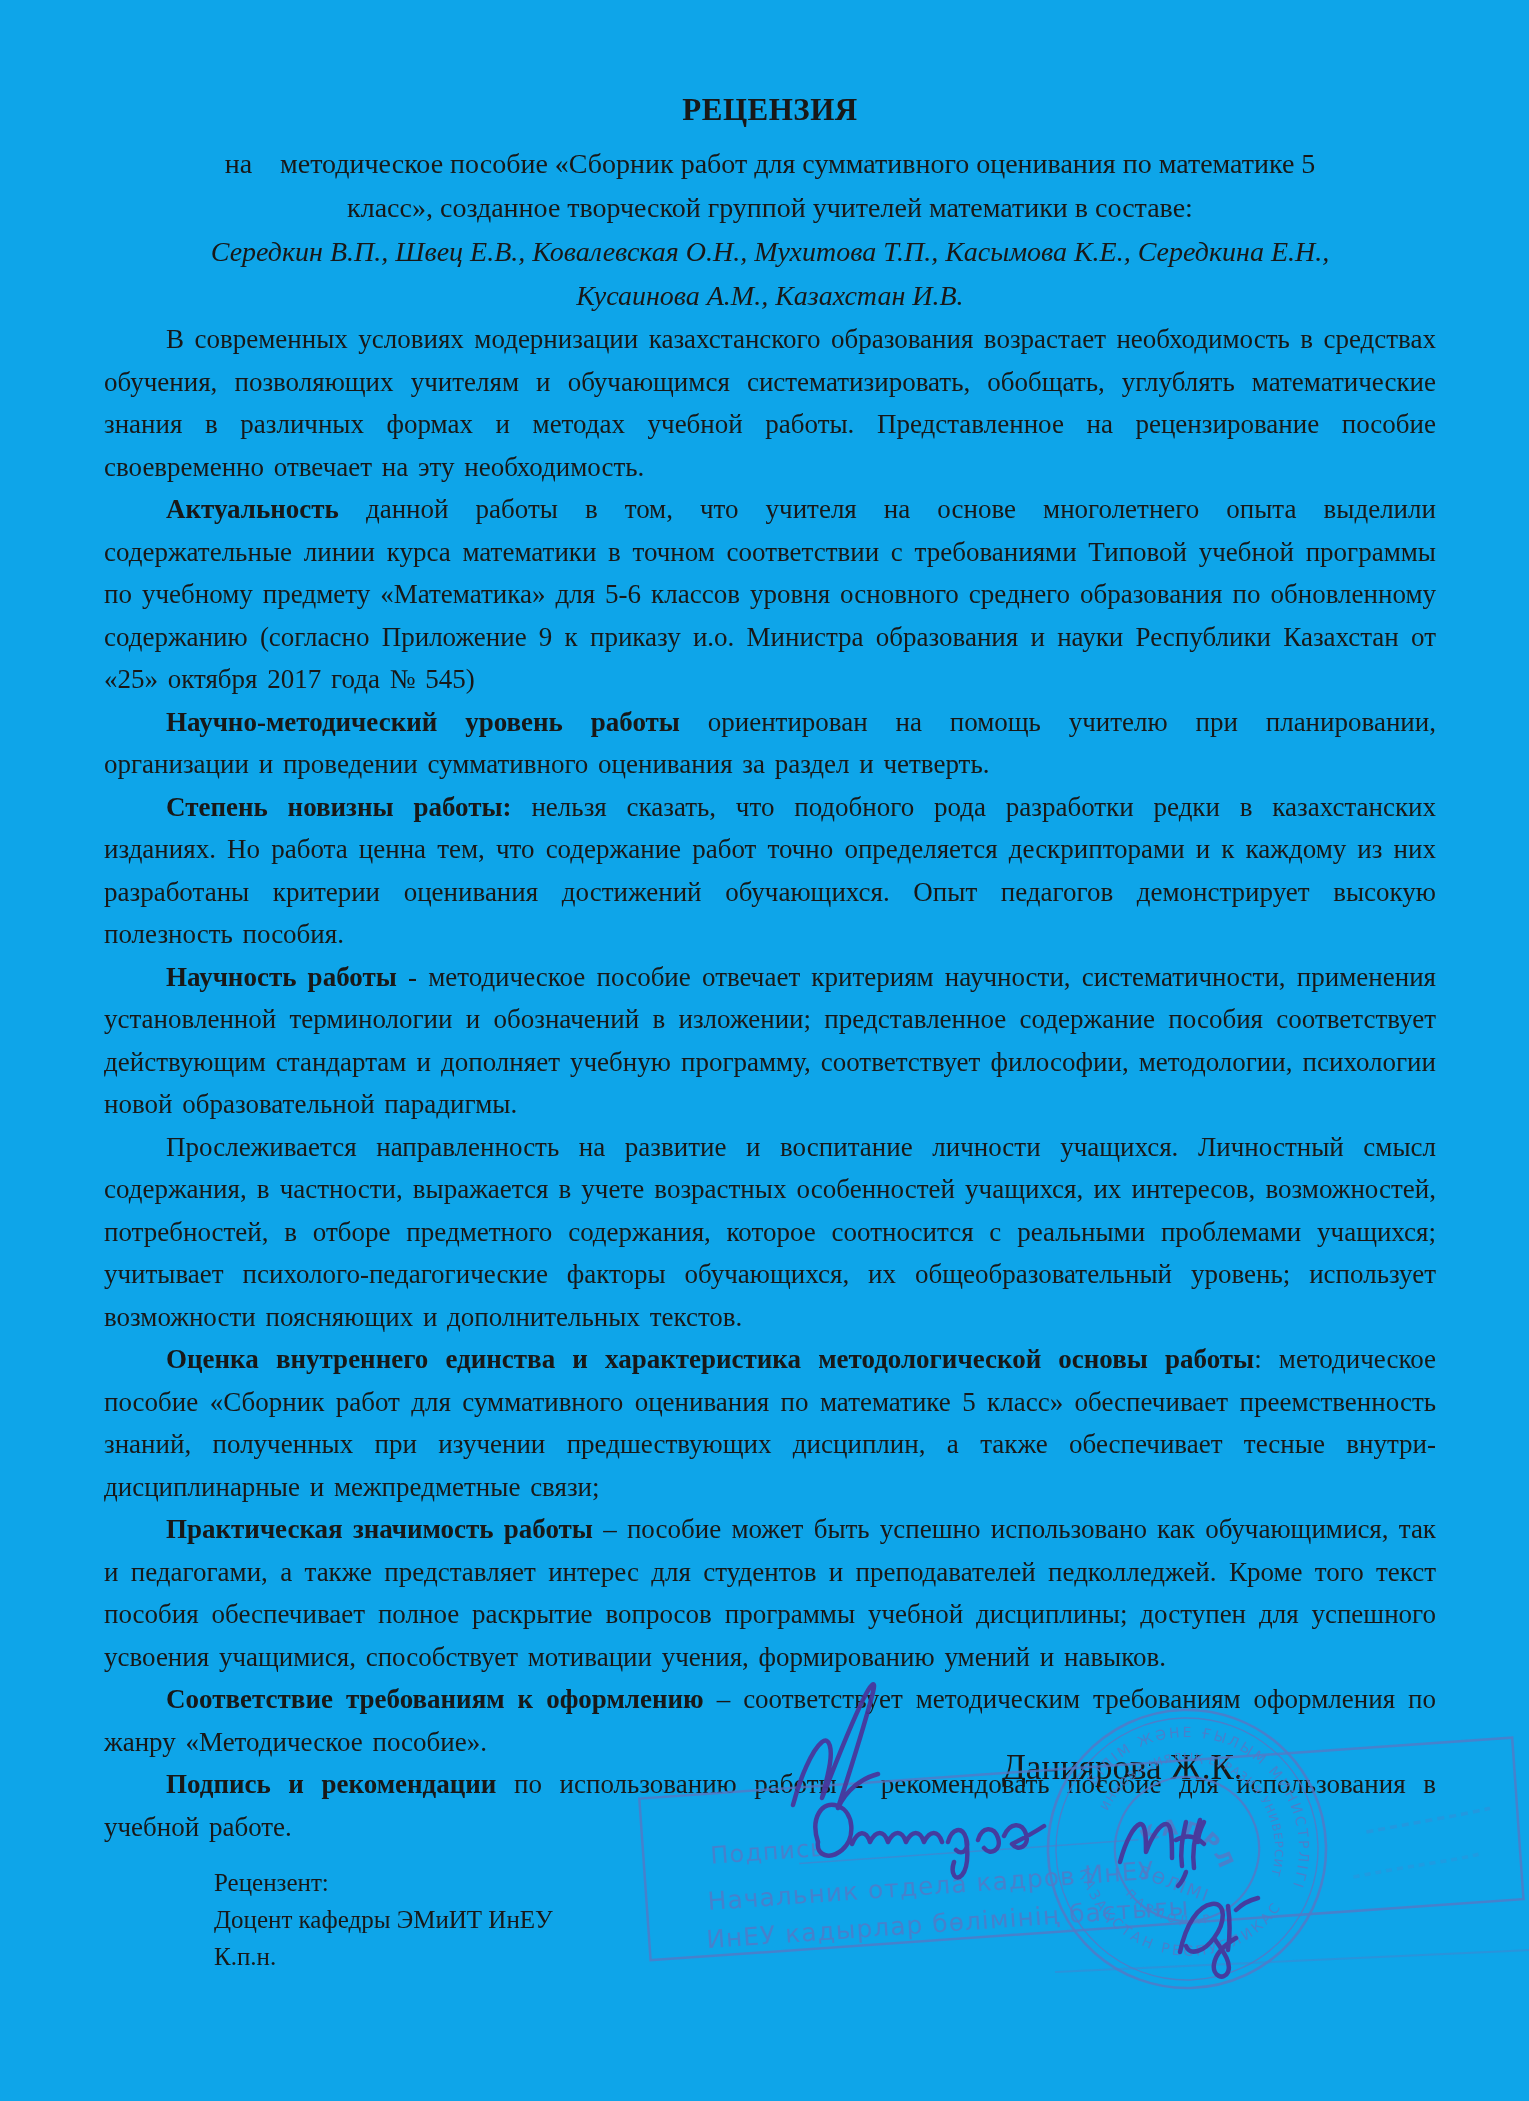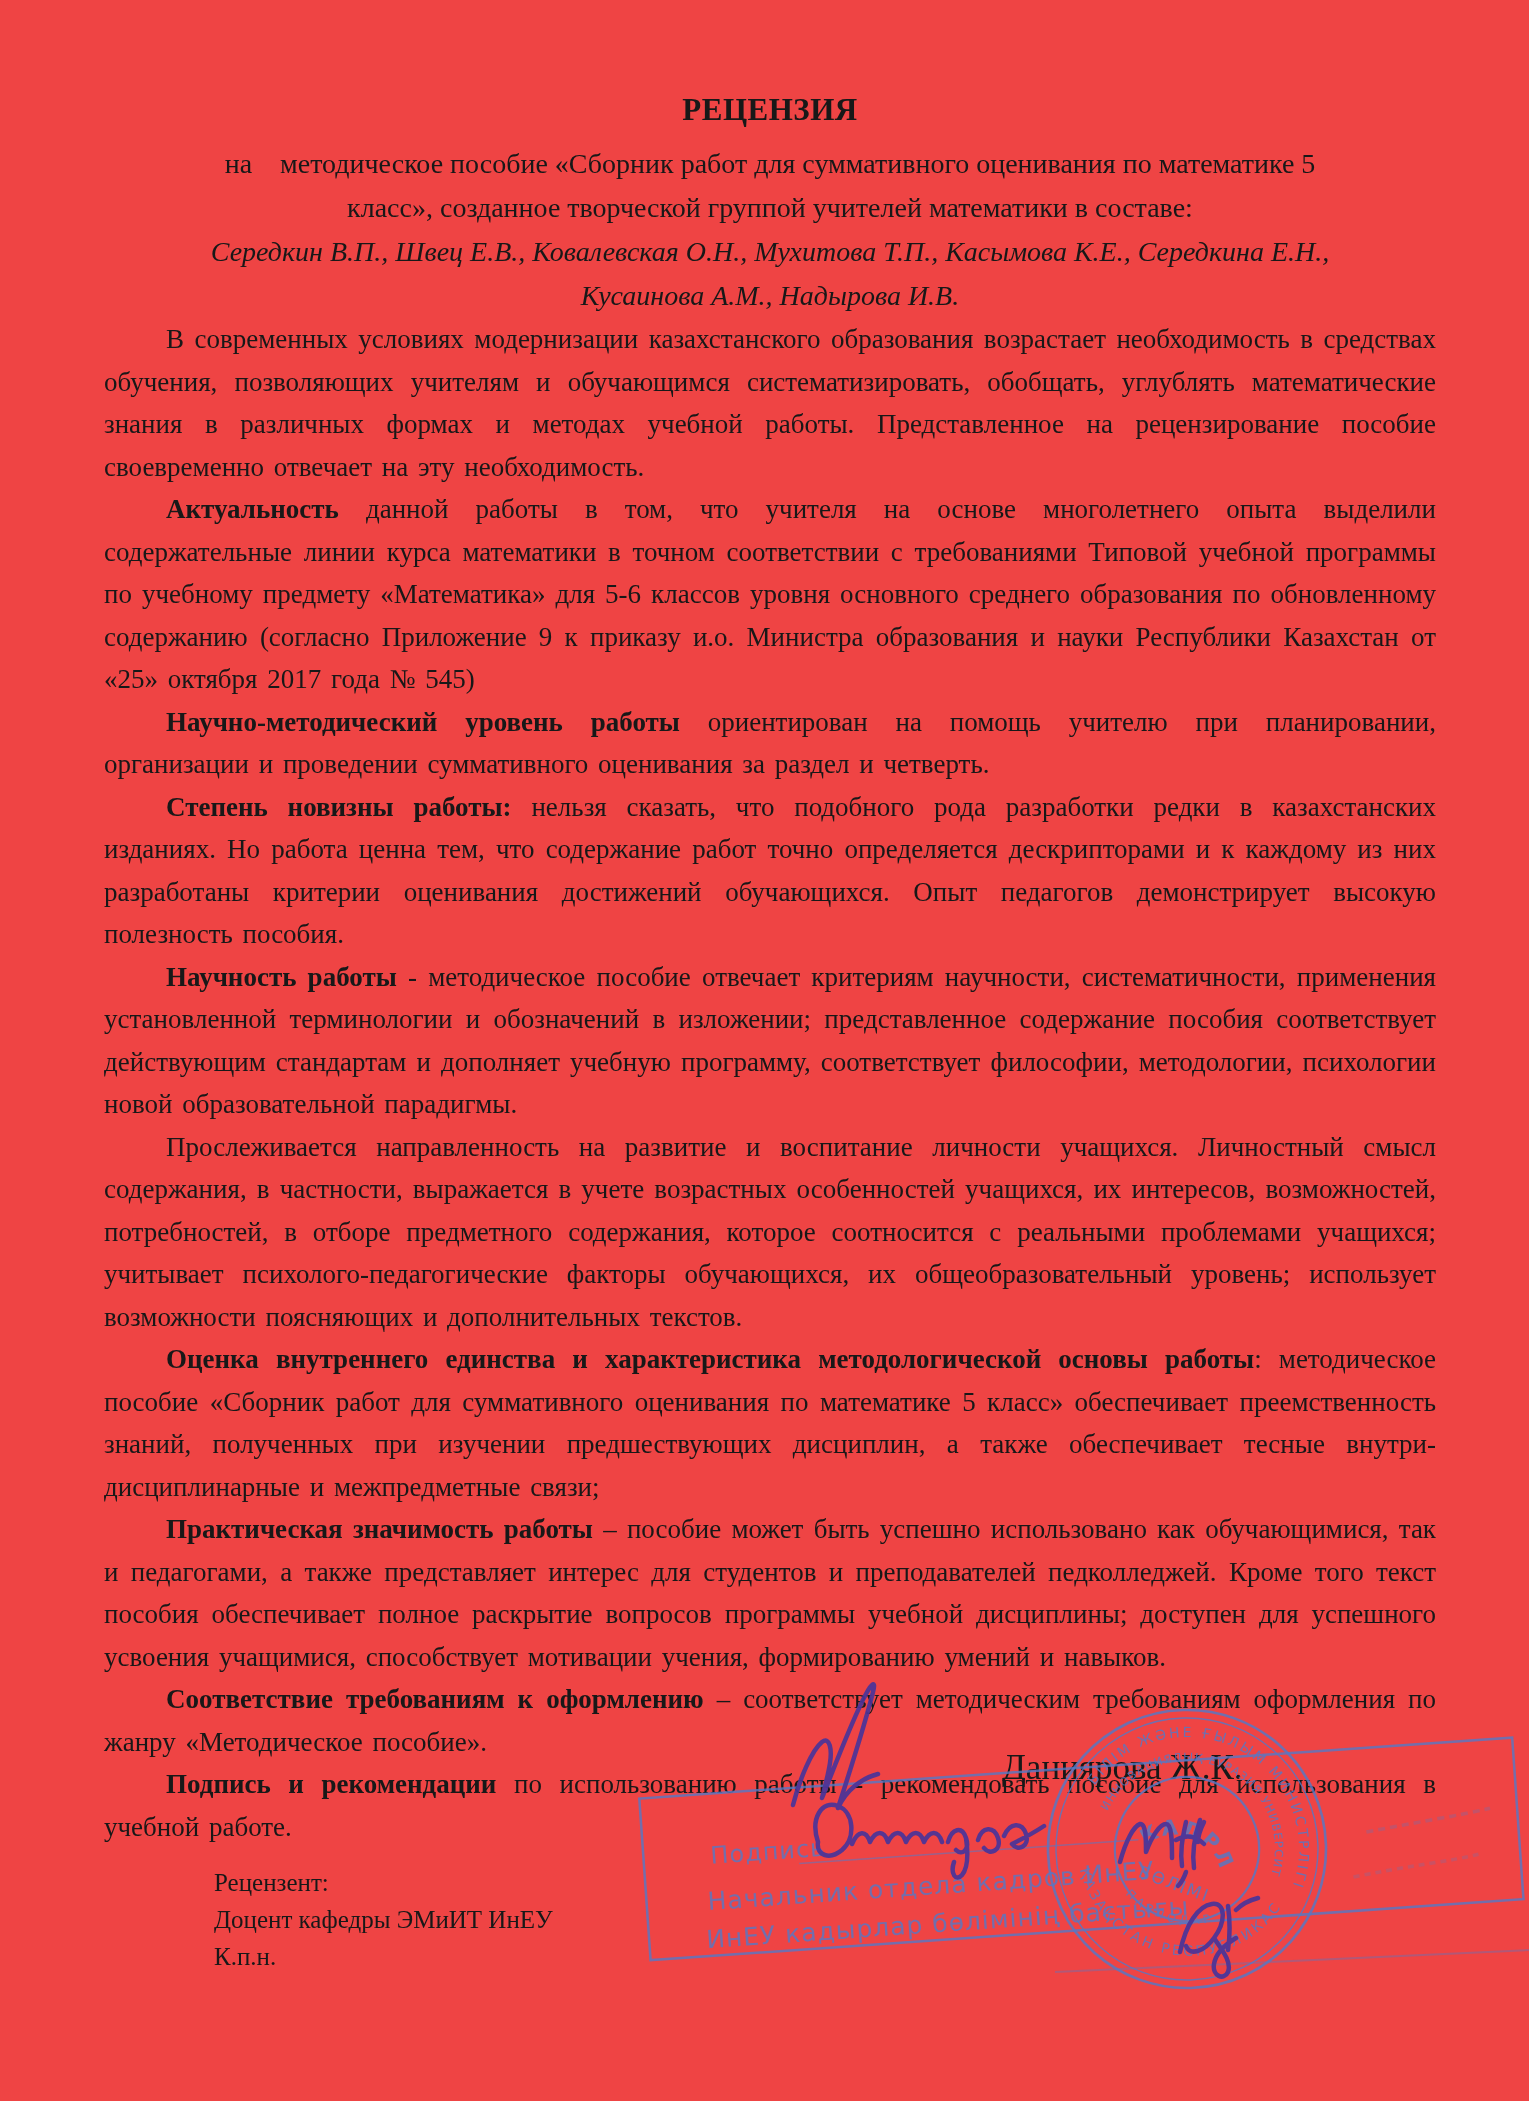--- a/index.html
+++ b/index.html
@@ -1,16 +1,16 @@
 <!DOCTYPE html>
 <html lang="ru"><head>
 <meta charset="utf-8">
 <style>
   html,body{margin:0;padding:0;background:#ffffff;}
-  .page{position:relative;width:1529px;height:2101px;background:#ef4444;overflow:hidden;
+  .page{position:relative;width:1529px;height:2101px;background:#0ea5e9;overflow:hidden;
         font-family:"Liberation Serif",serif;color:#181818;}
   .content{position:absolute;left:104px;top:92px;width:1332px;}
   .doc-title{margin:0 0 14px 0;text-align:center;font-size:31px;font-weight:bold;letter-spacing:.5px;line-height:36px;}
   .hline{text-align:center;font-size:28px;line-height:44px;white-space:pre-wrap;}
   .authors{font-style:italic;}
   .para{margin:0;text-align:justify;text-indent:62px;font-size:27px;line-height:42.5px;word-spacing:3px;}
   .para .lead{font-weight:bold;}
   .reviewer{margin-top:16px;font-size:25px;line-height:37px;}
   .reviewer div{text-indent:110px;}
   .sig-name{position:absolute;left:1002px;top:1748px;font-size:35px;color:#181818;}
@@ -21,21 +21,21 @@
 </style>
 </head>
 <body>
 
 <div class="page">
   <div class="content">
     <h1 class="doc-title">РЕЦЕНЗИЯ</h1>
     <div class="hline">на    методическое пособие «Сборник работ для суммативного оценивания по математике 5</div>
     <div class="hline">класс», созданное творческой группой учителей математики в составе:</div>
     <div class="hline authors">Середкин В.П., Швец Е.В., Ковалевская О.Н., Мухитова Т.П., Касымова К.Е., Середкина Е.Н.,</div>
-    <div class="hline authors">Кусаинова А.М., Надырова И.В.</div>
+    <div class="hline authors">Кусаинова А.М., Казахстан И.В.</div>
 
     <p class="para"><span class="lead"></span><span>В современных условиях модернизации казахстанского образования возрастает необходимость в средствах обучения, позволяющих учителям и обучающимся систематизировать, обобщать, углублять математические знания в различных формах и методах учебной работы. Представленное на рецензирование пособие своевременно отвечает на эту необходимость.</span></p>
     <p class="para"><span class="lead">Актуальность</span><span> данной работы  в том, что учителя на основе многолетнего опыта выделили содержательные линии курса математики в точном соответствии с требованиями Типовой учебной программы по учебному предмету «Математика» для 5-6 классов уровня основного среднего образования по обновленному содержанию (согласно Приложение 9 к приказу и.о. Министра образования и науки Республики Казахстан от «25» октября 2017 года № 545)</span></p>
     <p class="para"><span class="lead">Научно-методический уровень работы</span><span>  ориентирован на помощь учителю при планировании, организации и проведении суммативного оценивания за раздел и четверть.</span></p>
     <p class="para"><span class="lead">Степень новизны работы:</span><span> нельзя сказать, что подобного рода разработки редки в казахстанских изданиях. Но работа ценна тем, что содержание работ точно определяется дескрипторами и к каждому из них разработаны критерии оценивания достижений обучающихся. Опыт педагогов демонстрирует высокую полезность пособия.</span></p>
     <p class="para"><span class="lead">Научность работы</span><span> - методическое пособие отвечает критериям научности, систематичности, применения установленной терминологии и обозначений в изложении; представленное содержание пособия соответствует действующим стандартам и дополняет учебную программу, соответствует философии, методологии, психологии новой образовательной парадигмы.</span></p>
     <p class="para"><span class="lead"></span><span>Прослеживается направленность на развитие и воспитание личности учащихся. Личностный смысл содержания, в частности, выражается в учете возрастных особенностей учащихся, их интересов, возможностей, потребностей, в отборе предметного содержания, которое соотносится с реальными проблемами учащихся; учитывает психолого-педагогические факторы обучающихся, их общеобразовательный уровень; использует возможности поясняющих и дополнительных текстов.</span></p>
     <p class="para"><span class="lead">Оценка внутреннего единства и характеристика методологической основы работы</span><span>: методическое пособие «Сборник работ для суммативного оценивания по математике 5 класс» обеспечивает преемственность знаний, полученных при изучении предшествующих дисциплин, а также обеспечивает тесные внутри-дисциплинарные и межпредметные связи;</span></p>
     <p class="para"><span class="lead">Практическая значимость работы</span><span> – пособие может быть успешно использовано как обучающимися, так и педагогами, а также представляет интерес для студентов и преподавателей педколледжей. Кроме того текст пособия обеспечивает полное раскрытие вопросов программы учебной дисциплины; доступен для успешного усвоения учащимися, способствует мотивации учения, формированию умений и навыков.</span></p>
     <p class="para"><span class="lead">Соответствие требованиям к оформлению</span><span> –  соответствует методическим требованиям оформления по жанру «Методическое пособие».</span></p>

